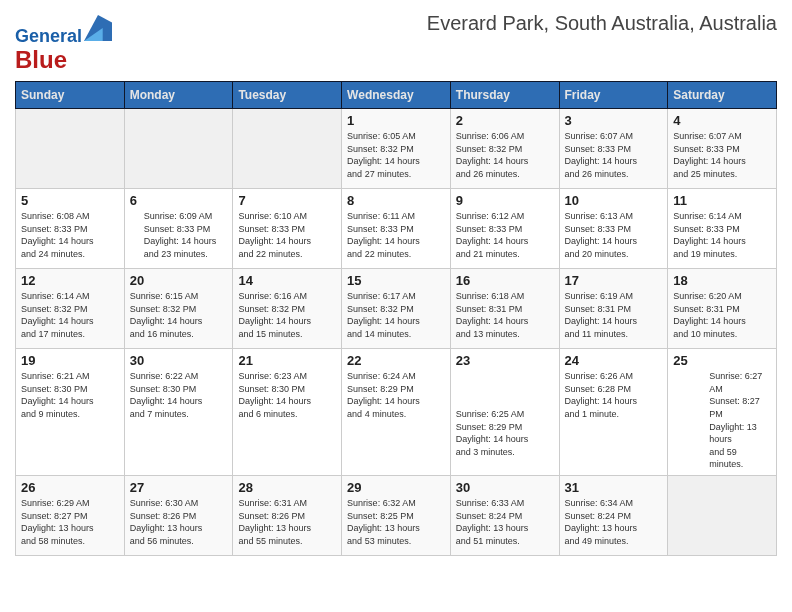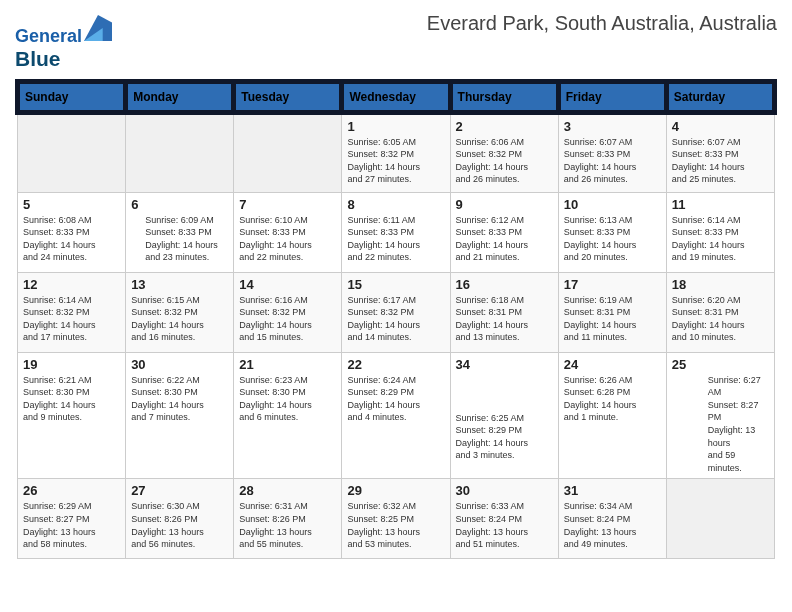--- a/index.html
+++ b/index.html
@@ -50,26 +50,26 @@
       color: #444;
       margin-top: 2px;
     }
     table {
       width: 100%;
       border-collapse: collapse;
       table-layout: fixed;
     }
     thead th {
       background-color: #2e6db4;
-      color: #000000;
+      color: #e5e5e5;
       font-size: 12px;
       font-weight: bold;
       text-align: left;
       padding: 6px 5px;
-      border: 5px solid #0f172a;
+      border: 1px solid #0f172a;
     }
     tbody td {
       border: 1px solid #ccc;
       vertical-align: top;
       padding: 4px 5px;
       font-size: 9.5px;
       color: #333;
       height: 80px;
       background: #fff;
     }
@@ -96,21 +96,21 @@
 
 <div class="header">
   <div class="logo">
     <div>
       <div class="logo-text">
         <span>General</span><svg class="logo-icon" viewBox="0 0 30 28" xmlns="http://www.w3.org/2000/svg">
             <polygon points="0,28 30,28 30,8 15,0" fill="#2e6db4"></polygon>
             <polygon points="0,28 20,28 20,14" fill="#5aaee8"></polygon>
           </svg>
       </div>
-      <div class="logo-text"><span style="color:#0c4a6e; font-size:21px;">Blue</span></div>
+      <div class="logo-text"><span style="color:#b91c1c; font-size:24px;">Blue</span></div>
     </div>
   </div>
   <div class="title-block">
     <div class="location-title">Everard Park, South Australia, Australia</div>
   </div>
 </div>
 
 <table>
   <thead>
     <tr>
@@ -210,21 +210,21 @@
       </tr>
       <tr>
         <td>
           <div class="day-number">12</div>
           <div class="day-info" style="white-space: pre-line;">Sunrise: 6:14 AM
 Sunset: 8:32 PM
 Daylight: 14 hours
 and 17 minutes.</div>
         </td>
         <td>
-          <div class="day-number">13</div>
+          <div class="day-number">20</div>
           <div class="day-info" style="white-space: pre-line;">Sunrise: 6:15 AM
 Sunset: 8:32 PM
 Daylight: 14 hours
 and 16 minutes.</div>
         </td>
         <td>
           <div class="day-number">14</div>
           <div class="day-info" style="white-space: pre-line;">Sunrise: 6:16 AM
 Sunset: 8:32 PM
 Daylight: 14 hours
@@ -282,21 +282,21 @@
 and 6 minutes.</div>
         </td>
         <td>
           <div class="day-number">22</div>
           <div class="day-info" style="white-space: pre-line;">Sunrise: 6:24 AM
 Sunset: 8:29 PM
 Daylight: 14 hours
 and 4 minutes.</div>
         </td>
         <td>
-          <div class="day-number">34</div>
+          <div class="day-number">23</div>
           <div class="day-info" style="white-space: pre-line; margin-top: 40px;">Sunrise: 6:25 AM
 Sunset: 8:29 PM
 Daylight: 14 hours
 and 3 minutes.</div>
         </td>
         <td>
           <div class="day-number">24</div>
           <div class="day-info" style="white-space: pre-line;">Sunrise: 6:26 AM
 Sunset: 6:28 PM
 Daylight: 14 hours

